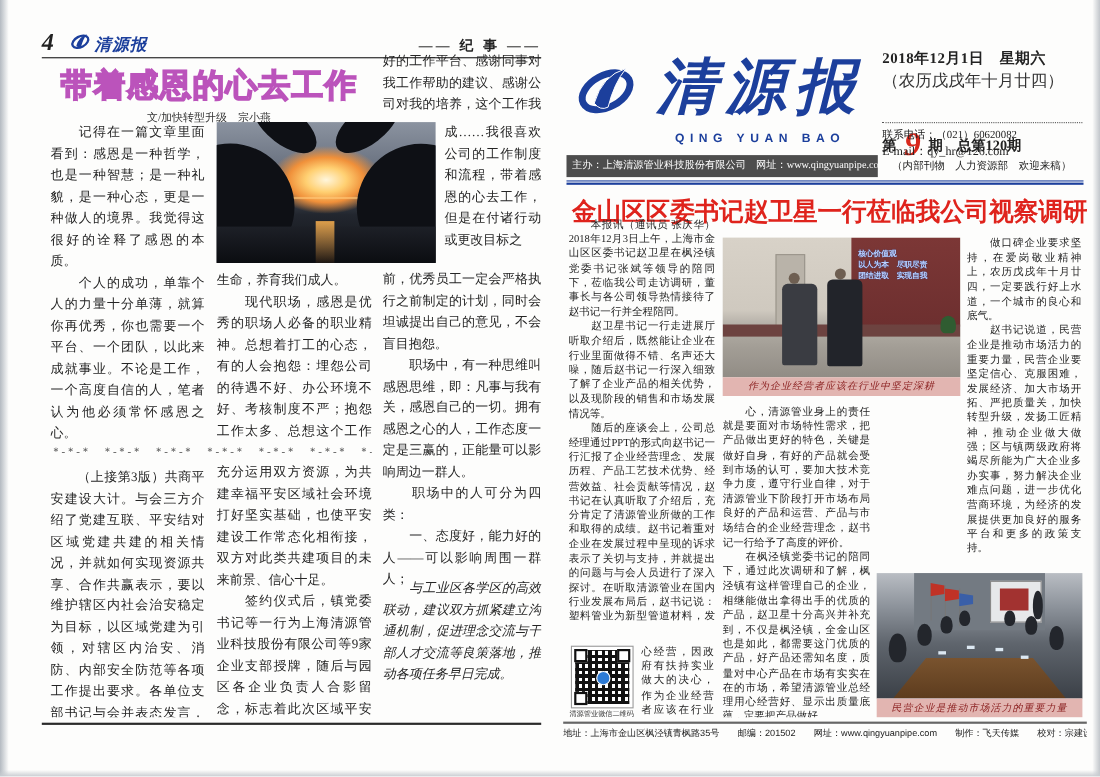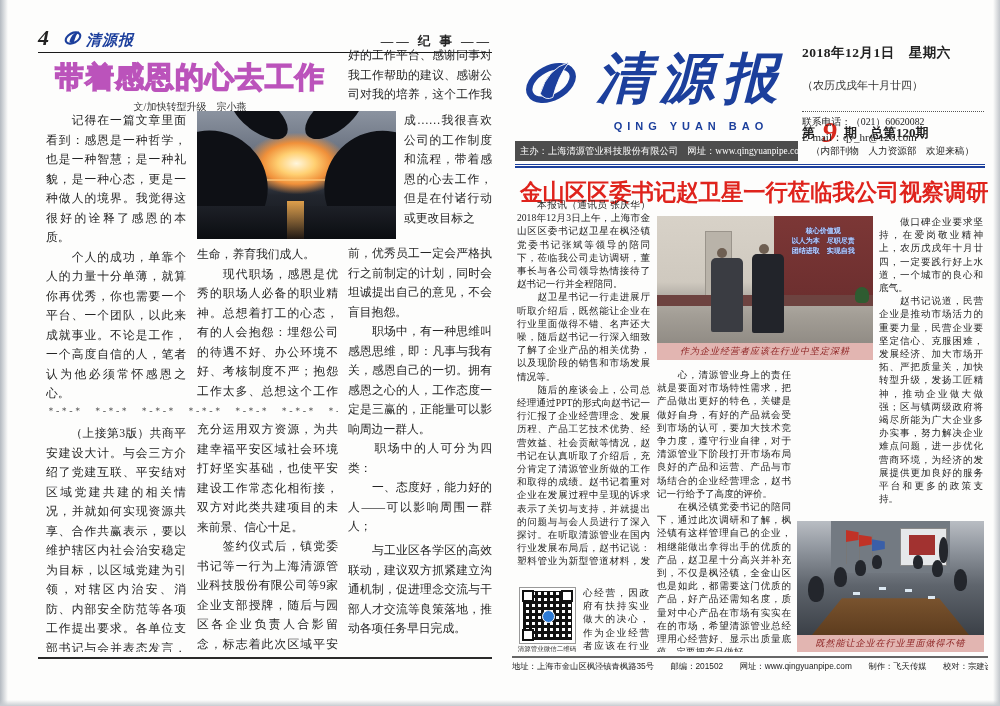--- a/index.html
+++ b/index.html
@@ -23,21 +23,21 @@
   .bodyL{font-size:11.8px;line-height:19.5px;text-align:justify;white-space:pre-wrap;overflow:hidden;color:#252525;}
   .bodyR{font-size:9.6px;line-height:13.2px;text-align:justify;white-space:pre-wrap;overflow:hidden;color:#242424;}
   .a1c1{left:46px;top:111px;width:140px;height:293px;}
   .a1c3top{left:348px;top:46px;width:144px;height:59px;}
   .a1c3side{left:404px;top:111px;width:88px;height:130px;}
   .a1c3bot{left:348px;top:244px;width:144px;height:293px;}
   .a1c2{left:197px;top:245px;width:141px;height:156px;}
   .lp-separator{left:46px;top:404px;width:292px;height:16px;font-size:10px;color:#555;text-align:center;white-space:nowrap;overflow:hidden;}
   .a2c1{left:46px;top:424px;width:140px;height:228px;}
   .a2c2{left:197px;top:420px;width:141px;height:232px;}
-  .a2c3{left:348px;top:541px;width:144px;height:111px;}
+  .a2c3{left:348px;top:525px;width:144px;height:111px;font-style:italic;}
   .lp-botrule{left:38px;top:657px;width:454px;border-top:2.5px solid #2a2a2a;}
 
   
   .lp-photo{left:197px;top:111px;width:199px;height:128px;overflow:hidden;
             background:linear-gradient(180deg,#8b93a0 0%,#6e7684 28%,#494f5b 48%,#22262e 66%,#111318 100%);}
   .lp-glow{position:absolute;left:17%;top:10%;width:66%;height:62%;
            background:radial-gradient(closest-side,#fff6dc 0%,#ffd072 28%,#f0903a 52%,rgba(70,55,50,0) 78%);}
   .lp-horizon{position:absolute;left:6%;top:53%;width:88%;height:2px;background:rgba(255,200,120,.65);}
   .lp-hand{position:absolute;background:#0e1015;border-radius:50%;}
   .lp-handL{width:58%;height:88%;left:-22%;top:16%;transform:rotate(34deg);}
@@ -50,21 +50,21 @@
 
   
   .rp-papername{left:582px;top:42px;width:218px;height:72px;text-align:center;white-space:nowrap;
                 font-size:55px;font-weight:bold;font-style:italic;color:#1c3f9c;letter-spacing:8px;}
   .rp-pinyin{left:582px;top:120px;width:218px;text-align:center;font-size:11px;font-weight:bold;
              letter-spacing:5px;color:#1c3f9c;font-family:"Liberation Sans",sans-serif;}
   .rp-orgbar{left:515px;top:141px;width:283px;height:20px;background:#4d4d4d;color:#fff;
              font-size:9.3px;line-height:20px;padding-left:5px;white-space:nowrap;overflow:hidden;box-sizing:border-box;}
   .info{left:802px;width:182px;}
   .info-date{top:44px;font-size:13.5px;font-weight:bold;letter-spacing:.5px;}
-  .info-lunar{top:78px;font-size:11px;color:#333;}
+  .info-lunar{top:64px;font-size:15px;color:#333;}
   .info-issue{top:79px;height:30px;margin-top:36px;}
   .issue-txt{font-size:13px;font-weight:bold;}
   .issue-no{font-size:30px;font-weight:bold;font-style:italic;color:#d8281c;vertical-align:-5px;padding:0 3px;}
   .info-dots{top:111px;border-top:1.5px dotted #555;width:182px;}
   .info-phone{top:116px;font-size:9.8px;}
   .info-email{top:130px;font-size:11px;}
   .info-notice{left:800px;top:145px;width:185px;text-align:center;font-size:9.6px;}
   .rp-bluerule{left:515px;top:164px;width:470px;height:4px;border-top:1px solid #1c3f9c;border-bottom:2.5px solid #1c3f9c;box-sizing:border-box;}
   .rp-headline{left:513px;top:177px;width:474px;height:34px;text-align:center;white-space:nowrap;
                font-family:"Liberation Sans",sans-serif;font-weight:900;font-size:23px;color:#df231c;
@@ -74,21 +74,21 @@
   .rpc1side{left:583px;top:586px;width:66px;height:64px;}
   .rpc2{left:657px;top:368px;width:134px;height:284px;}
   .rpc3{left:879px;top:215px;width:104px;height:303px;}
 
   
   .rp-photo1{left:657px;top:216px;width:216px;height:127px;overflow:hidden;
              background:linear-gradient(180deg,#d8d2c8 0%,#cfc9bf 52%,#b5b0a8 62%,#a39e96 78%,#918c85 100%);}
   .p1-wall{position:absolute;right:0;top:0;width:46%;height:64%;background:linear-gradient(180deg,#7c3736,#6d2f2f);}
   .p1-skirt{position:absolute;left:0;top:62%;width:100%;height:9%;background:#6d4340;}
   .p1-door{position:absolute;left:22%;top:12%;width:12%;height:52%;background:#b9b3a9;border:1px solid #9a948b;}
-  .p1-walltext{position:absolute;right:3%;top:8%;width:40%;text-align:center;color:#bcd2ff;
+  .p1-walltext{position:absolute;right:3%;top:8%;width:40%;color:#bcd2ff;
                font-size:7px;line-height:10px;font-weight:bold;text-shadow:0 0 1px #23479f;white-space:pre-wrap;}
   .p1-man{position:absolute;border-radius:5px 5px 2px 2px;}
   .p1-man1{left:25%;top:33%;width:15%;height:58%;background:#3a3c42;}
   .p1-man2{left:44%;top:30%;width:15%;height:62%;background:#22242a;}
   .p1-head{position:absolute;border-radius:50%;background:#6e5f52;width:10px;height:10px;}
   .p1-head1{left:28%;top:25%;}
   .p1-head2{left:47%;top:22%;}
   .p1-plant{position:absolute;right:2%;top:56%;width:14px;height:16px;border-radius:50% 50% 30% 30%;background:#2f5c31;}
 
   
@@ -254,21 +254,21 @@
       <div class="p2-pp" style="left:40%;top:30%;width:10px;height:14px;"></div>
       <div class="p2-pp" style="left:62%;top:30%;width:10px;height:14px;"></div>
       <div class="p2-pp" style="left:72%;top:34%;width:11px;height:17px;"></div>
       <div class="p2-pp" style="left:84%;top:42%;width:13px;height:22px;"></div>
       <div class="p2-pp" style="left:76%;top:14%;width:9px;height:26px;"></div>
       <div class="p2-paper" style="left:30%;top:62%;"></div>
       <div class="p2-paper" style="left:44%;top:58%;"></div>
       <div class="p2-paper" style="left:58%;top:60%;"></div>
       <div class="p2-paper" style="left:70%;top:66%;"></div>
     </div>
-    <div class="abs cap cap2">既然能让企业在行业里面做得不错</div>
+    <div class="abs cap cap2">民营企业是推动市场活力的重要力量</div>
 
     <div class="abs qr">
       <div class="qr-in"></div>
       <div class="qr-corner qr-c1"></div>
       <div class="qr-corner qr-c2"></div>
       <div class="qr-corner qr-c3"></div>
       <div class="qr-dot"></div>
     </div>
     <div class="abs qr-caption">清源管业微信二维码</div>
 

